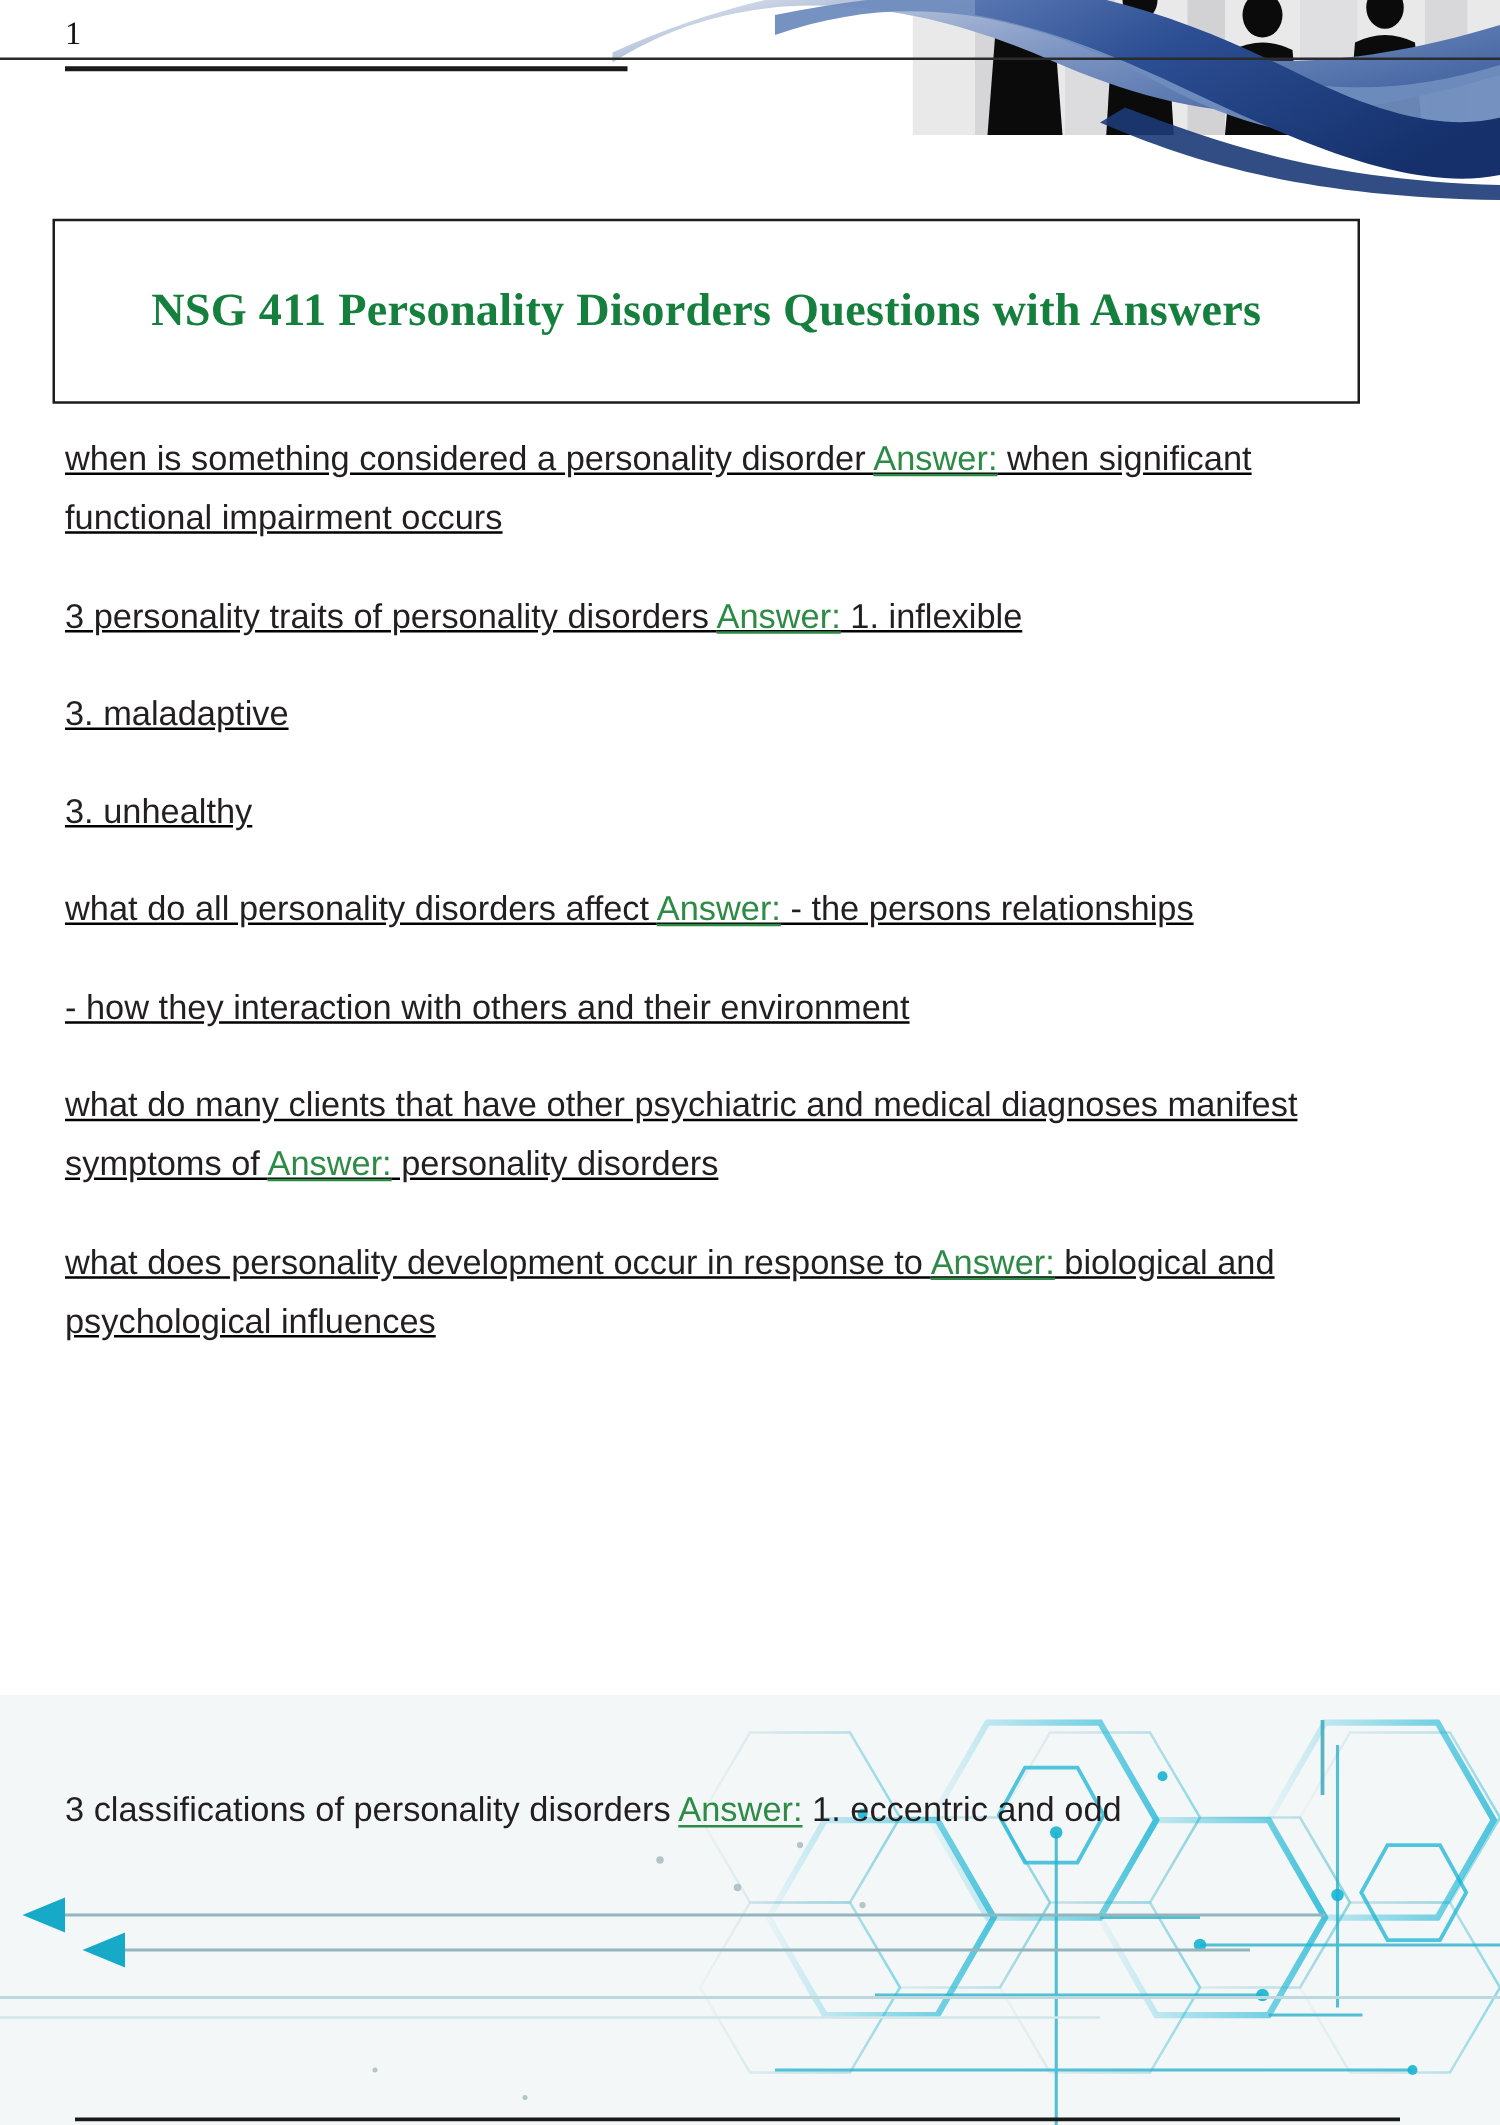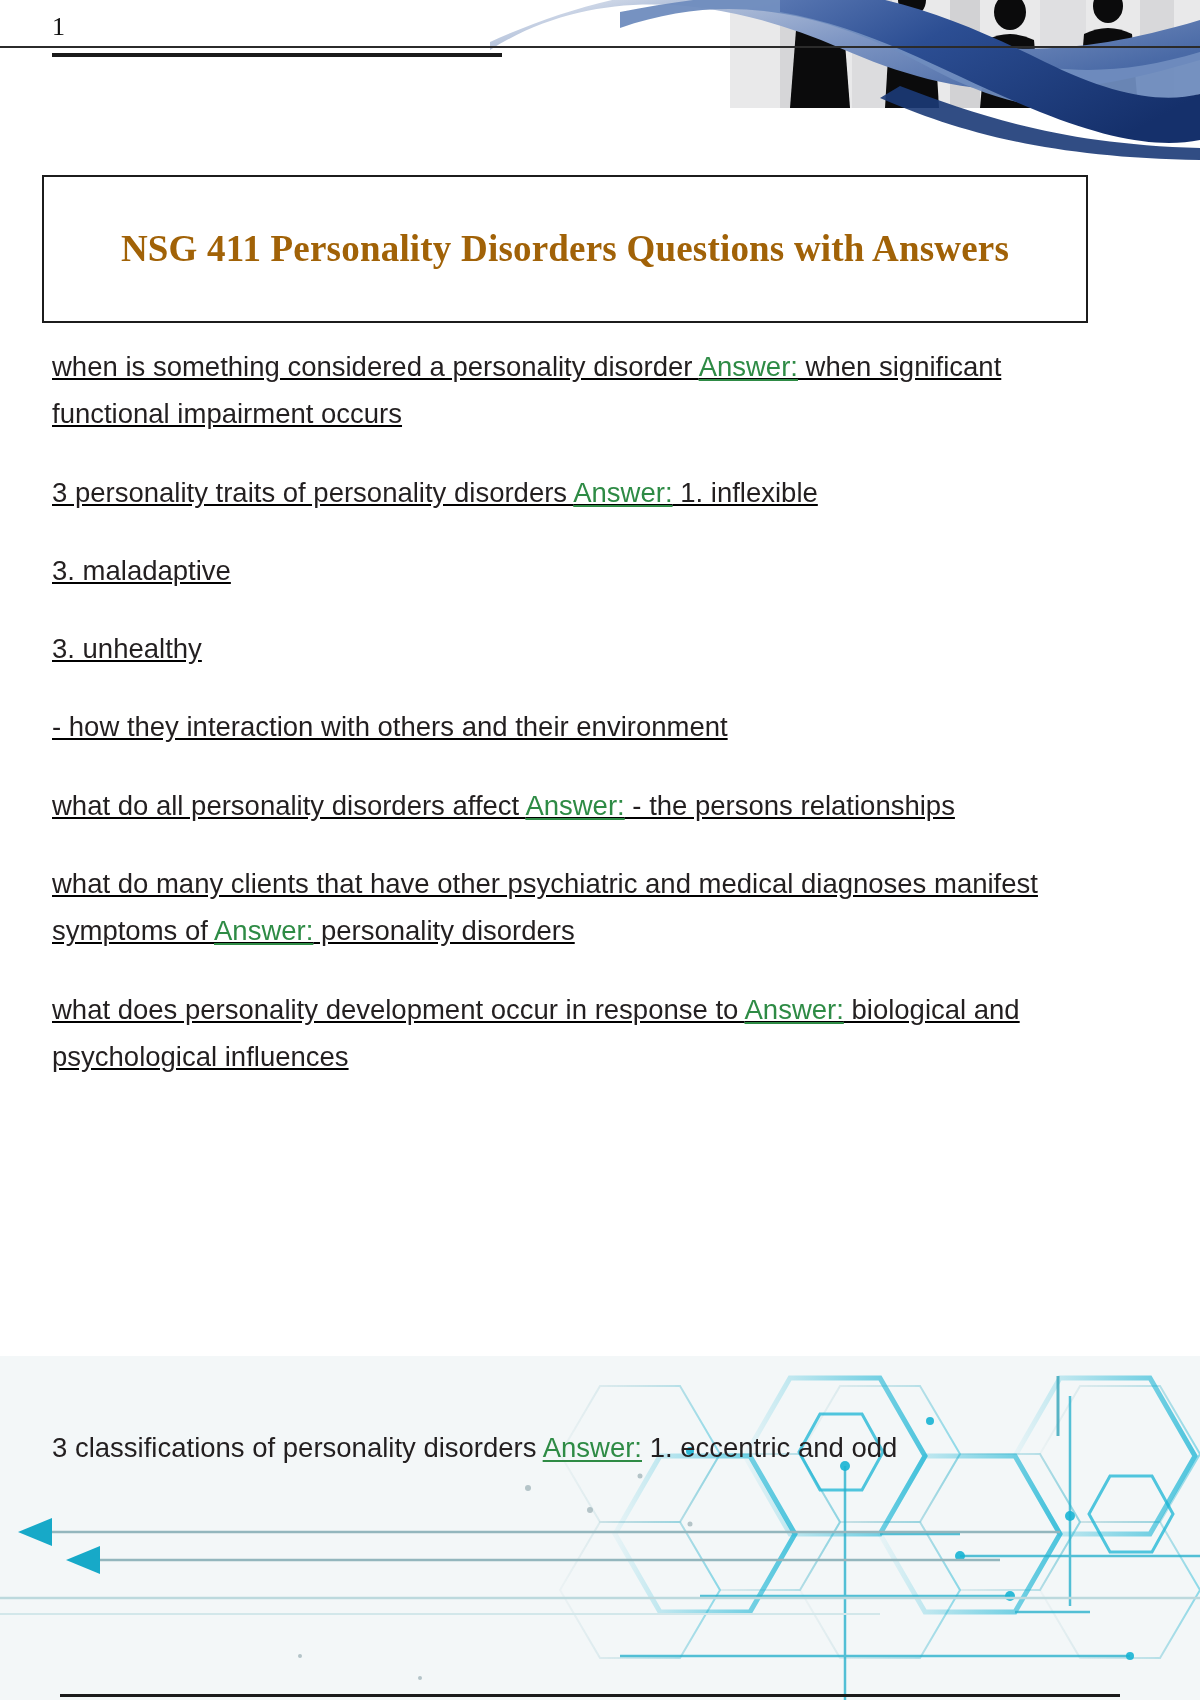--- a/index.html
+++ b/index.html
@@ -71,21 +71,21 @@
     display: flex;
     flex-direction: column;
     align-items: center;
     justify-content: center;
     background: #ffffff;
   }
   .title-line {
     font-family: "Liberation Serif", serif;
     font-weight: bold;
     font-size: 37px;
-    color: #a16207;
+    color: #15803d;
     text-align: center;
     line-height: 1.45;
     letter-spacing: 0.2px;
     white-space: nowrap;
   }
 
   
   .content {
     position: absolute;
     left: 52px;
@@ -230,25 +230,25 @@
 
     <p class="qa-block">
       <span>3. maladaptive</span>
     </p>
 
     <p class="qa-block">
       <span>3. unhealthy</span>
     </p>
 
     <p class="qa-block">
+      <span>what do all personality disorders affect </span><span class="answer-tag">Answer:</span><span> - the persons relationships</span>
+    </p>
+
+    <p class="qa-block">
       <span>- how they interaction with others and their environment</span>
-    </p>
-
-    <p class="qa-block">
-      <span>what do all personality disorders affect </span><span class="answer-tag">Answer:</span><span> - the persons relationships</span>
     </p>
 
     <p class="qa-block">
       <span>what do many clients that have other psychiatric and medical diagnoses manifest symptoms of </span><span class="answer-tag">Answer:</span><span> personality disorders</span>
     </p>
 
     <p class="qa-block">
       <span>what does personality development occur in response to </span><span class="answer-tag">Answer:</span><span> biological and psychological influences</span>
     </p>
 

